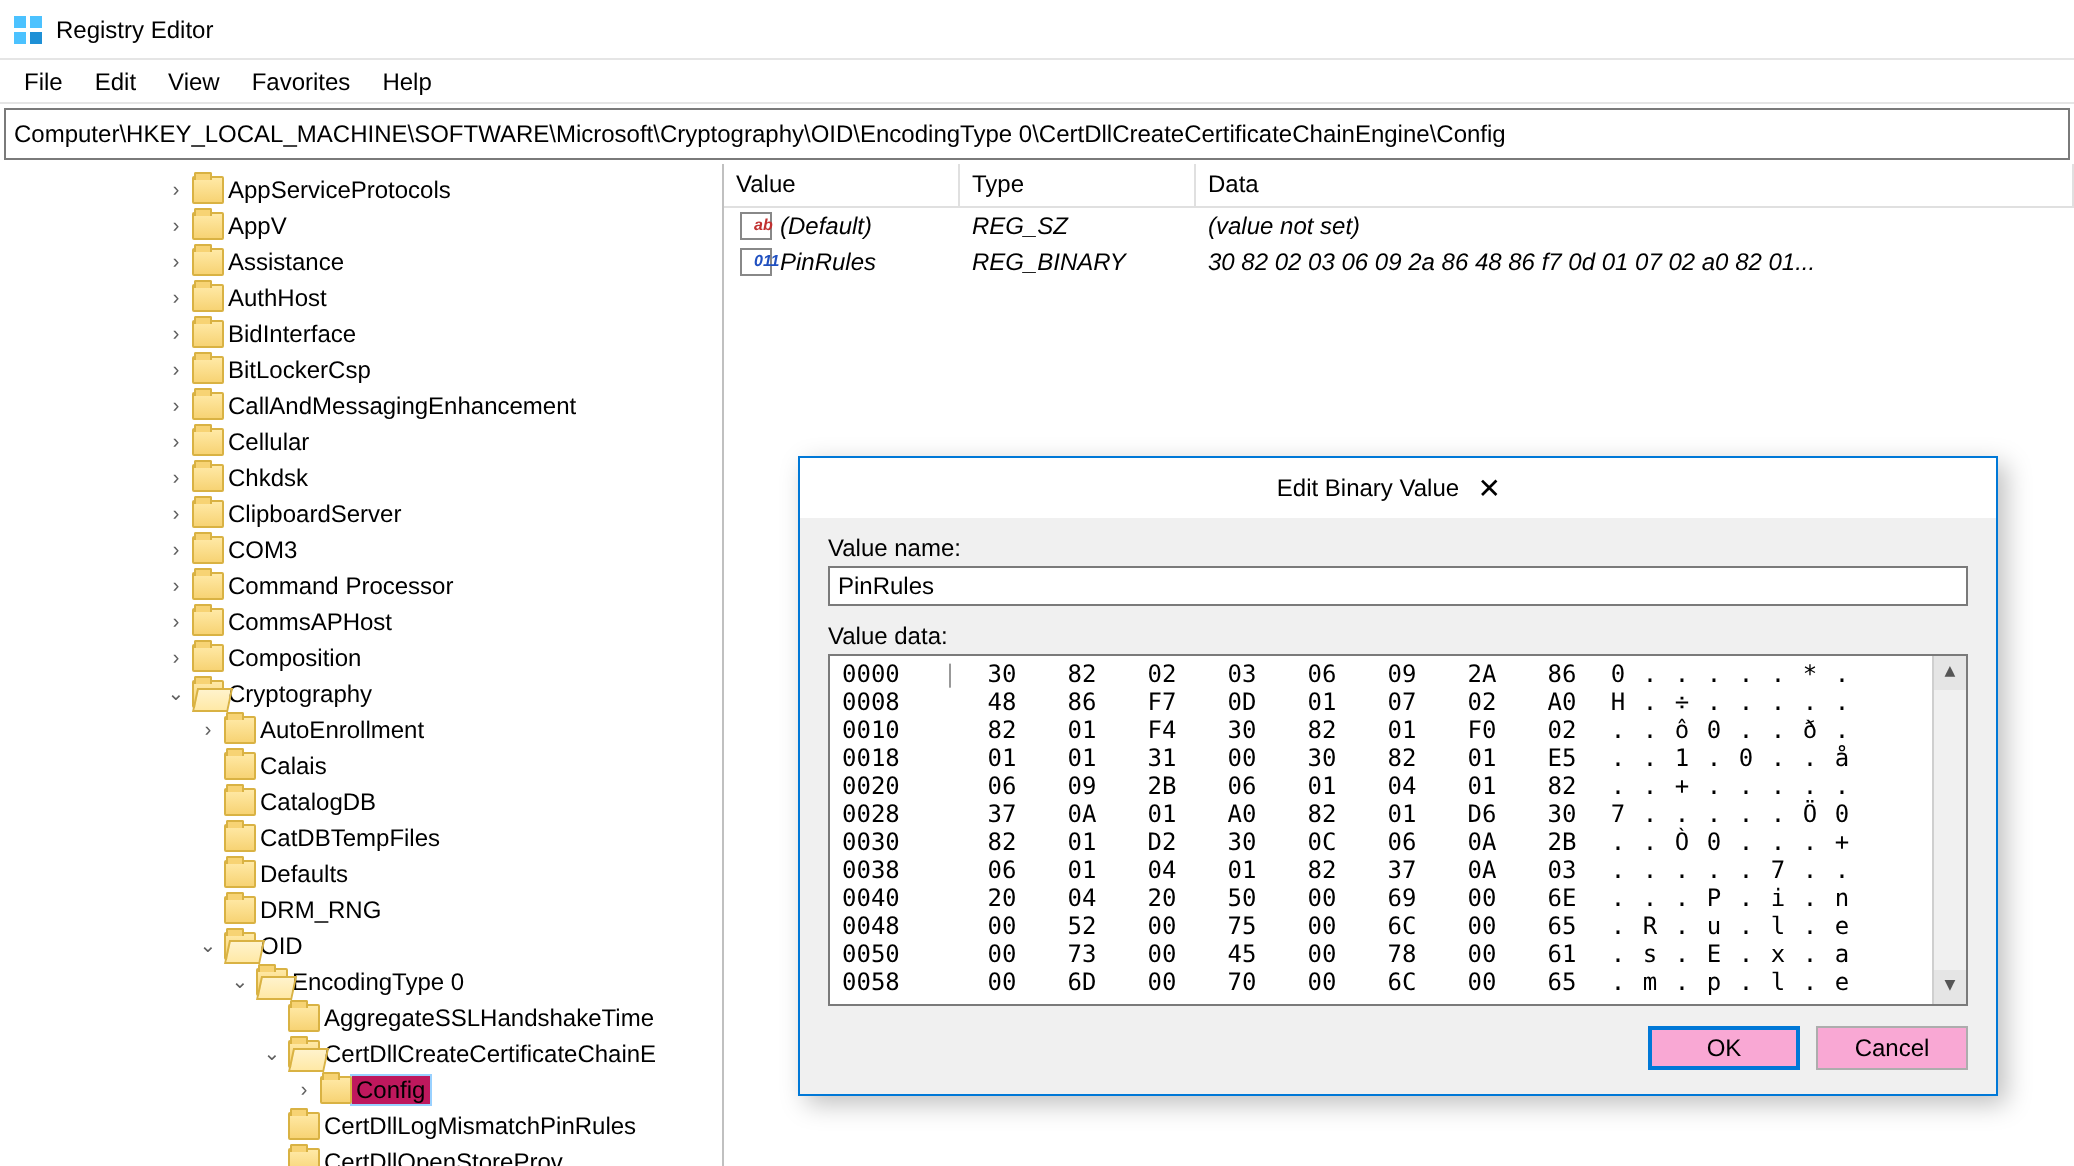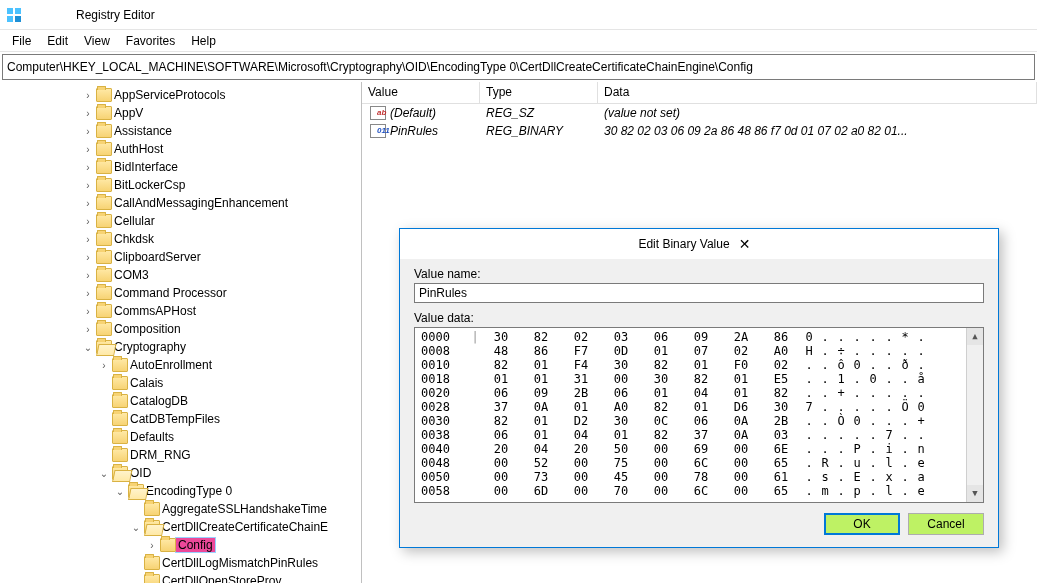--- a/index.html
+++ b/index.html
@@ -13,21 +13,20 @@
     height: 583px;
     overflow: hidden;
     position: relative;
   }
   .titlebar {
     height: 30px;
     display: flex;
     align-items: center;
     padding: 0 6px;
     border-bottom: 1px solid #e5e5e5;
-    gap: 48px;
   }
   .titlebar .app-icon {
     width: 16px; height: 16px;
     margin-right: 6px;
   }
   .menubar {
     height: 22px;
     display: flex;
     align-items: center;
     padding: 0 4px;
@@ -87,21 +86,21 @@
     content:"";
     position:absolute;
     left:-1px; top:3px;
     width:16px; height:10px;
     background:linear-gradient(#fff3cc,#ffe9a6);
     border:1px solid #d9b243;
     transform:skewX(-12deg);
     transform-origin: bottom left;
   }
   .sel {
-    background: #ec4899;
+    background: #be185d;
     border: 1px solid #99d1ff;
     padding: 0 2px;
     margin-left: -3px;
   }
   .listpane {
     flex: 1;
     overflow: hidden;
   }
   .list-header {
     display: flex;
@@ -202,21 +201,21 @@
   }
   .hexscroll .arr { height:17px; line-height:17px; width:100%; text-align:center; background:#e5e5e5;}
   .dlg-buttons {
     display: flex;
     justify-content: flex-end;
     gap: 8px;
     padding: 10px 14px 12px;
   }
   .btn {
     width: 76px; height: 22px;
-    background: #bef264;
+    background: #f9a8d4;
     border: 1px solid #adadad;
     text-align: center;
     line-height: 20px;
   }
   .btn.primary {
     border: 2px solid #0078d7;
     line-height: 18px;
   }
 </style>
 </head>

